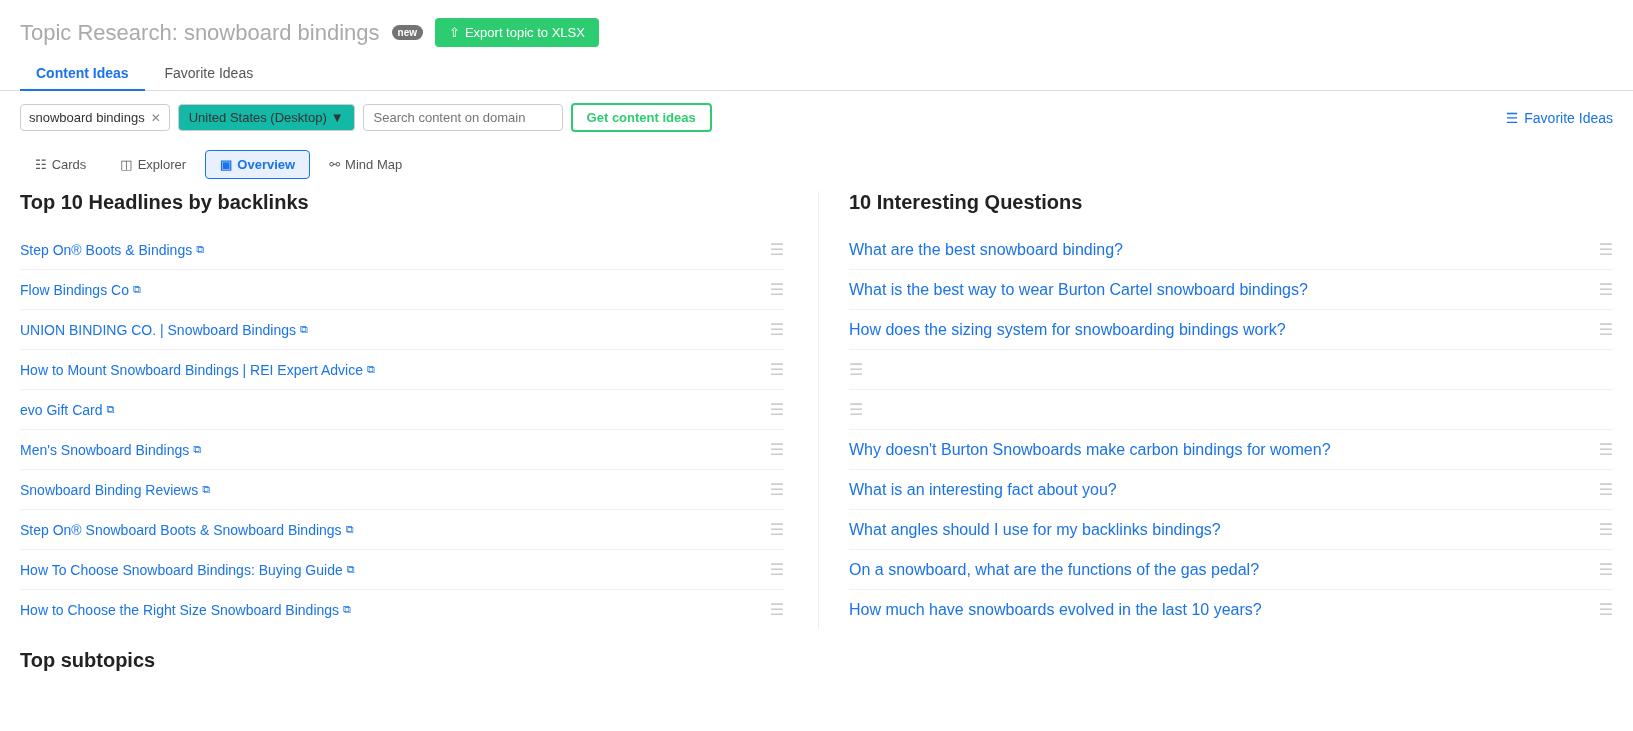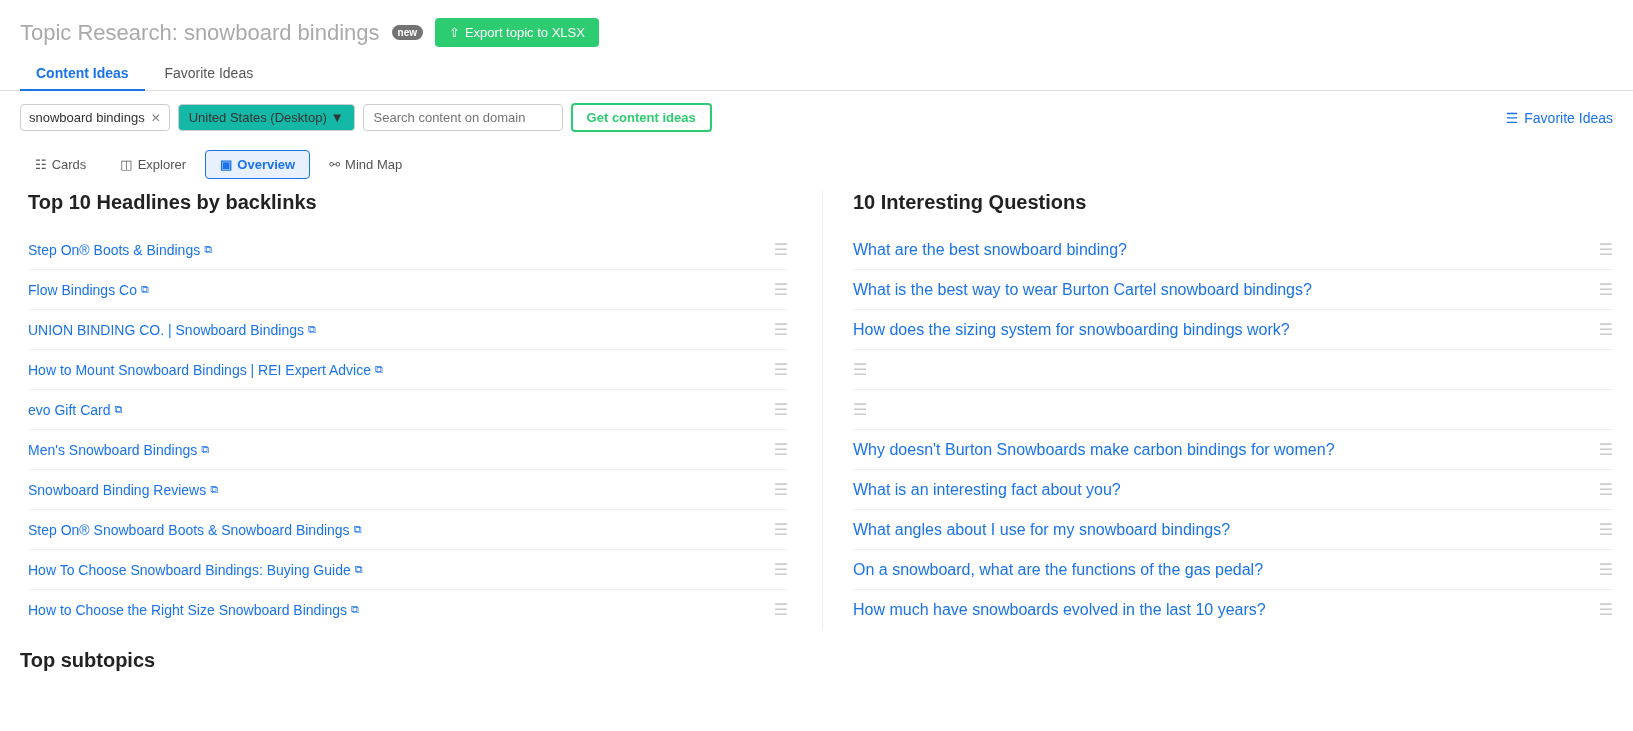--- a/index.html
+++ b/index.html
@@ -20,21 +20,21 @@
     .keyword-tag .close-x { cursor: pointer; color: #888; font-size: 12px; }
     .location-select { border: 1px solid #ccc; border-radius: 4px; padding: 5px 10px; font-size: 13px; background: #14b8a6; cursor: pointer; display: flex; align-items: center; gap: 4px; }
     .domain-search { border: 1px solid #ccc; border-radius: 4px; padding: 5px 10px; font-size: 13px; width: 200px; color: #aaa; }
     .get-ideas-btn { background: transparent; border: 2px solid #2ecc71; color: #2ecc71; border-radius: 4px; padding: 5px 14px; cursor: pointer; font-size: 13px; font-weight: bold; }
     .fav-ideas-right { margin-left: auto; display: flex; align-items: center; gap: 6px; color: #1a73e8; font-size: 14px; cursor: pointer; }
 
     .view-tabs { display: flex; align-items: center; gap: 4px; padding: 6px 20px 12px 20px; }
     .view-tab { display: flex; align-items: center; gap: 5px; padding: 6px 14px; border-radius: 4px; cursor: pointer; font-size: 13px; color: #555; border: 1px solid transparent; }
     .view-tab.active { background: #e8f0fe; color: #1a73e8; border: 1px solid #1a73e8; font-weight: bold; }
 
-    .content-area { display: flex; gap: 4px; padding: 0 20px; margin-left: 8px; }
+    .content-area { display: flex; gap: 4px; padding: 0 20px; }
     .left-panel { flex: 1; padding-right: 30px; }
     .right-panel { flex: 1; padding-left: 30px; border-left: 1px solid #eee; }
 
     .section-title { font-size: 20px; font-weight: bold; color: #222; margin-bottom: 16px; }
 
     .headline-item { display: flex; align-items: center; justify-content: space-between; padding: 10px 0; border-bottom: 1px solid #f0f0f0; }
     .headline-item:last-child { border-bottom: none; }
     .headline-link { color: #1a73e8; font-size: 14px; text-decoration: none; display: flex; align-items: center; gap: 4px; }
     .external-icon { font-size: 11px; color: #1a73e8; }
     .fav-icon { color: #ccc; cursor: pointer; font-size: 16px; }
@@ -208,21 +208,21 @@
       </div>
       <div class="question-item">
         <span class="question-text">Why doesn't Burton Snowboards make carbon bindings for women?</span>
         <span class="fav-icon">☰</span>
       </div>
       <div class="question-item">
         <span class="question-text">What is an interesting fact about you?</span>
         <span class="fav-icon">☰</span>
       </div>
       <div class="question-item">
-        <span class="question-text">What angles about I use for my snowboard bindings?</span>
+        <span class="question-text">What angles should I use for my backlinks bindings?</span>
         <span class="fav-icon">☰</span>
       </div>
       <div class="question-item">
         <span class="question-text">On a snowboard, what are the functions of the gas pedal?</span>
         <span class="fav-icon">☰</span>
       </div>
       <div class="question-item">
         <span class="question-text">How much have snowboards evolved in the last 10 years?</span>
         <span class="fav-icon">☰</span>
       </div>

